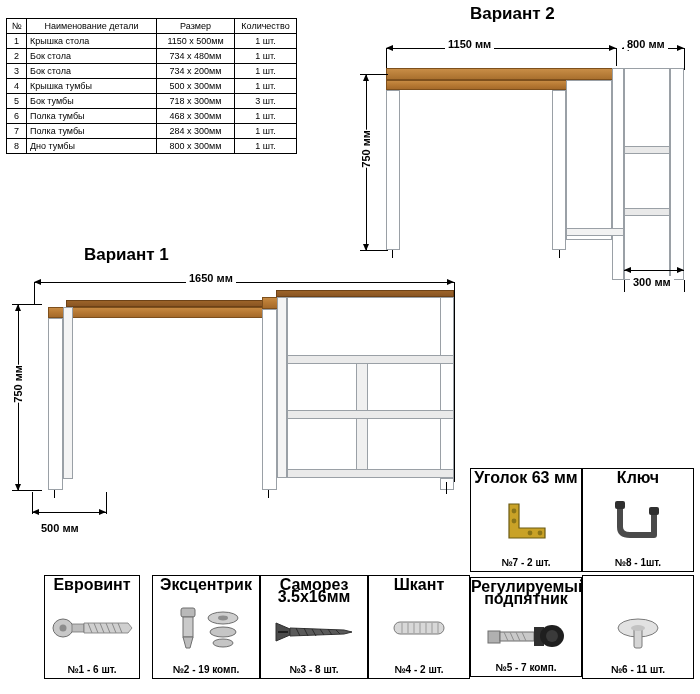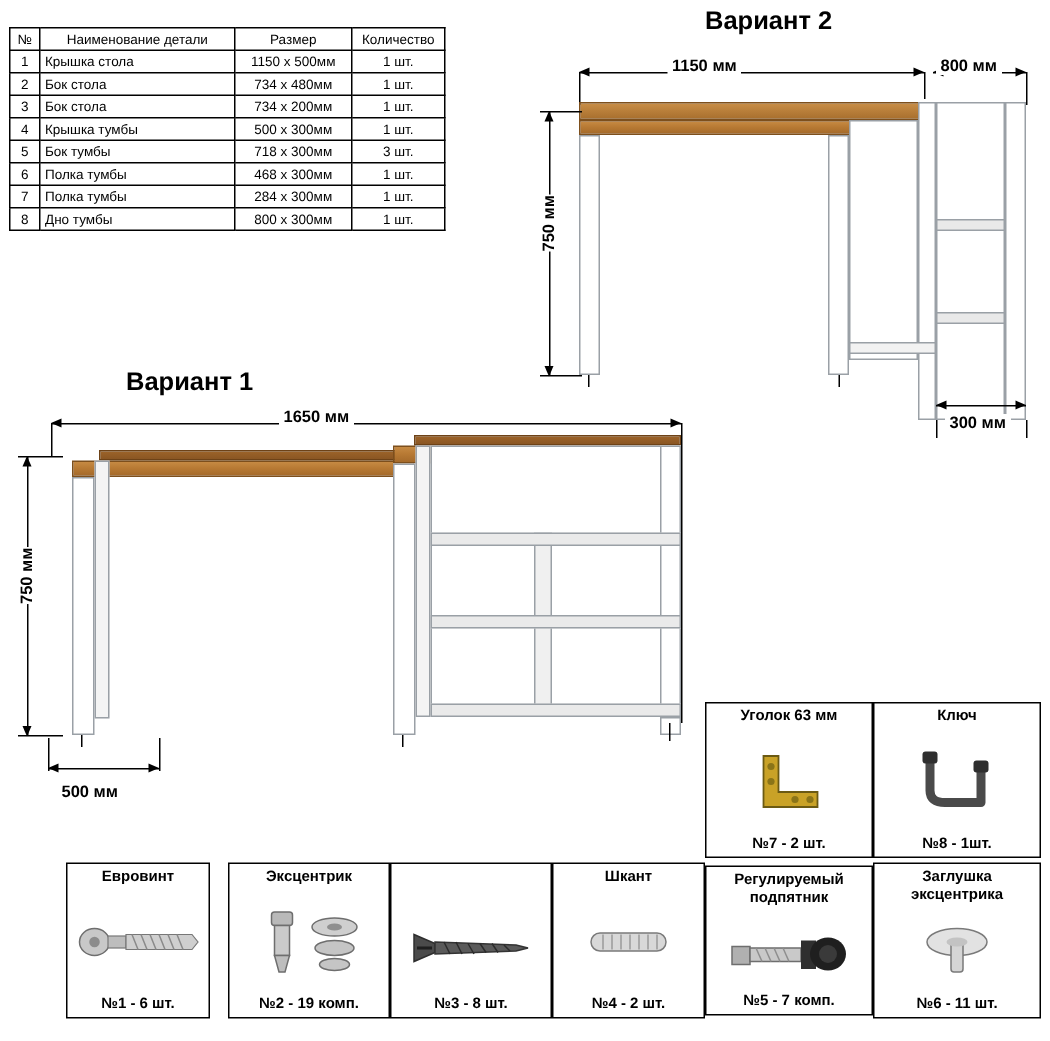--- a/index.html
+++ b/index.html
@@ -53,21 +53,21 @@
   .dimtext{font-size:11px;font-weight:bold;background:#fff;padding:0 3px;}
   .dimtext.vert{
     writing-mode:vertical-rl;transform:rotate(180deg);
     font-size:11px;font-weight:bold;
   }
 
   
   .hw-cell{border:1px solid #000;box-sizing:border-box;position:absolute;background:#fff;}
   .hw-title{
     position:absolute;left:0;right:0;top:3px;text-align:center;
-    font-size:10px;font-weight:bold;line-height:12px;
+    font-size:16px;font-weight:bold;line-height:12px;
   }
   .hw-qty{
     position:absolute;left:0;right:0;bottom:3px;text-align:center;
     font-size:10px;font-weight:bold;
   }
   .hw-art{position:absolute;left:0;right:0;top:50%;transform:translateY(-50%);text-align:center;}
   svg{display:block;margin:0 auto;}
 </style>
 </head>
 <body>
@@ -301,20 +301,24 @@
       <ellipse cx="60" cy="14" rx="15" ry="6" fill="#cfcfcf" stroke="#6e6e6e"></ellipse>
       <ellipse cx="60" cy="14" rx="5" ry="2.4" fill="#8f8f8f"></ellipse>
       <ellipse cx="60" cy="28" rx="13" ry="5" fill="#c5c5c5" stroke="#6e6e6e"></ellipse>
       <ellipse cx="60" cy="39" rx="10" ry="4" fill="#c5c5c5" stroke="#6e6e6e"></ellipse>
     </svg>
   </div>
   <div class="hw-qty">№2 - 19 комп.</div>
 </div>
 
 <div class="hw-cell" style="left:260px;top:575px;width:108px;height:104px;">
+  <div class="hw-title" style="line-height:12px;">
+    <span>Саморез</span><br>
+    <span>3.5x16мм</span>
+  </div>
   <div class="hw-art" style="top:56px;">
     <svg width="84" height="26" viewBox="0 0 84 26">
       <path d="M4 4 L18 10 L18 16 L4 22 Z" fill="#4b4b4b" stroke="#2e2e2e"></path>
       <line x1="6" y1="13" x2="16" y2="13" stroke="#1f1f1f" stroke-width="2"></line>
       <path d="M18 9 L72 11 L80 13 L72 15 L18 17 Z" fill="#5a5a5a" stroke="#333"></path>
       <g stroke="#2b2b2b" stroke-width="1">
         <line x1="24" y1="9" x2="28" y2="17"></line>
           <line x1="32" y1="9" x2="36" y2="17"></line>
         <line x1="40" y1="10" x2="44" y2="17"></line>
           <line x1="48" y1="10" x2="52" y2="16"></line>
@@ -362,24 +366,20 @@
       </g>
       <rect x="52" y="8" width="10" height="19" fill="#2f2f2f"></rect>
       <ellipse cx="70" cy="17" rx="12" ry="11" fill="#1f1f1f"></ellipse>
       <ellipse cx="70" cy="17" rx="6" ry="6" fill="#3a3a3a"></ellipse>
     </svg>
   </div>
   <div class="hw-qty">№5 - 7 комп.</div>
 </div>
 
 <div class="hw-cell" style="left:582px;top:575px;width:112px;height:104px;">
-  <div class="hw-title" style="line-height:12px;">
-    <span>Заглушка</span><br>
-    <span>эксцентрика</span>
-  </div>
   <div class="hw-art" style="top:58px;">
     <svg width="60" height="36" viewBox="0 0 60 36">
       <ellipse cx="30" cy="12" rx="20" ry="9" fill="#e2e2e2" stroke="#7a7a7a"></ellipse>
       <rect x="26" y="12" width="8" height="20" rx="2" fill="#d5d5d5" stroke="#7a7a7a"></rect>
       <ellipse cx="30" cy="12" rx="7" ry="3" fill="#c3c3c3"></ellipse>
     </svg>
   </div>
   <div class="hw-qty">№6 - 11 шт.</div>
 </div>
 

